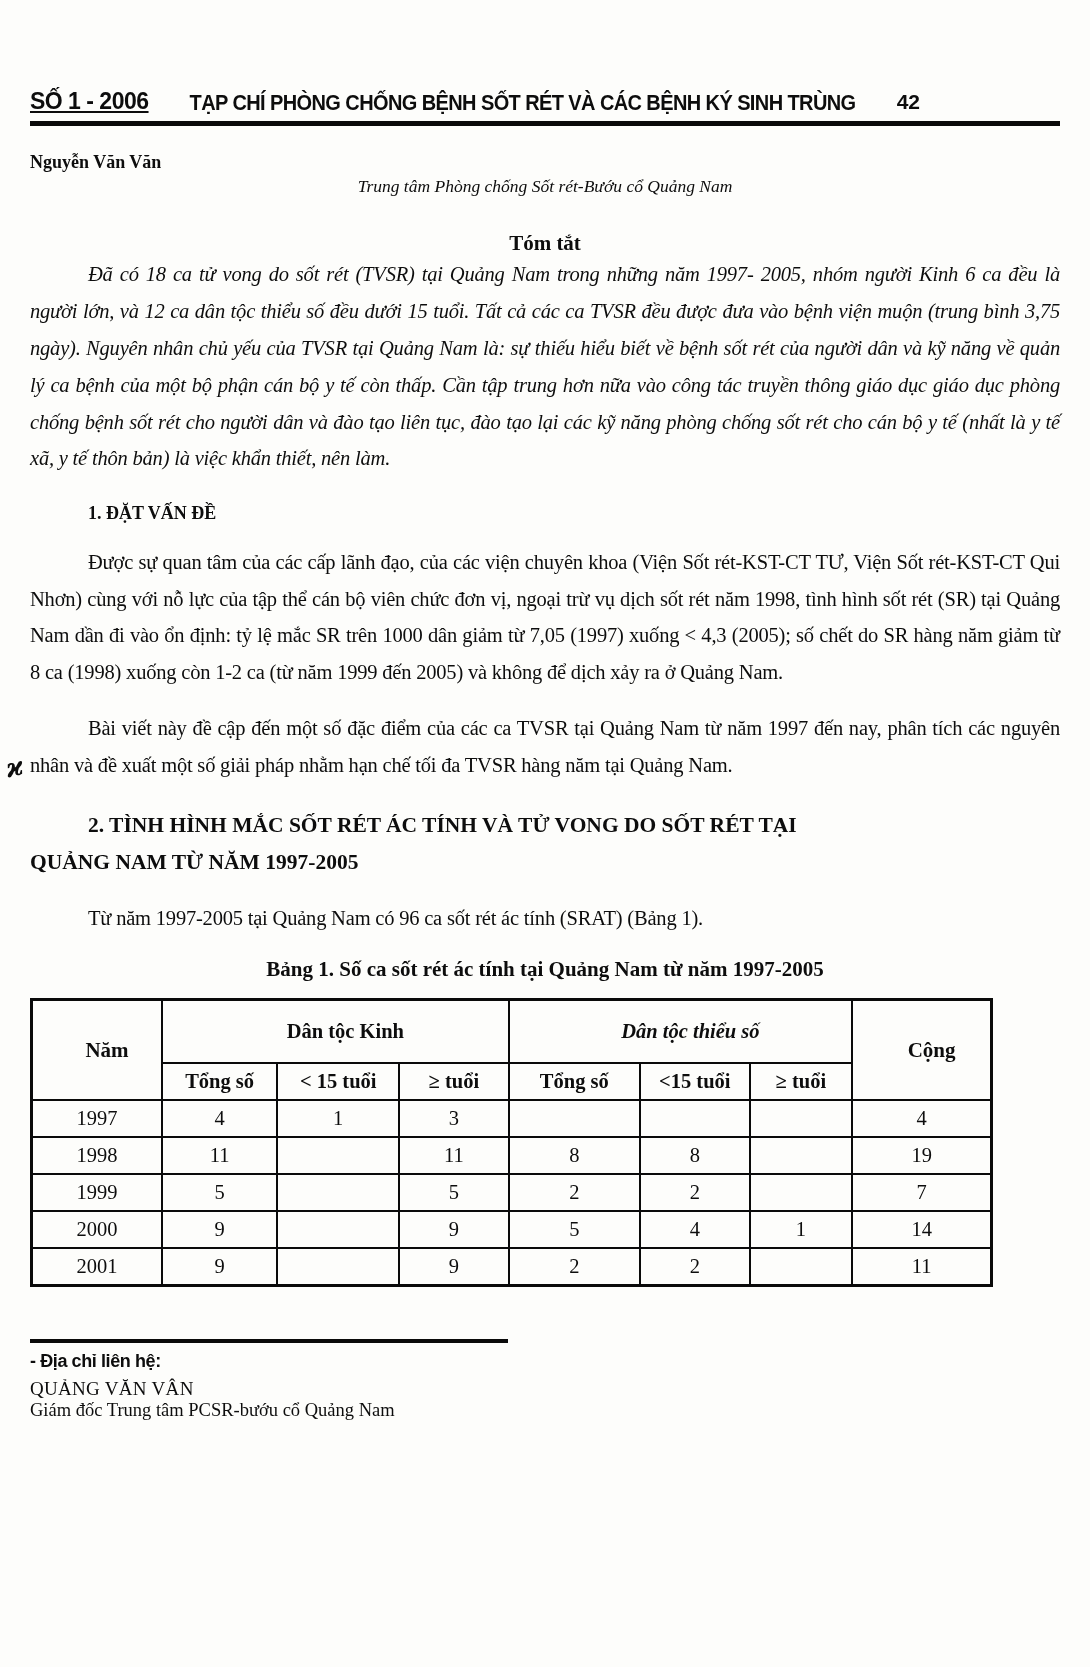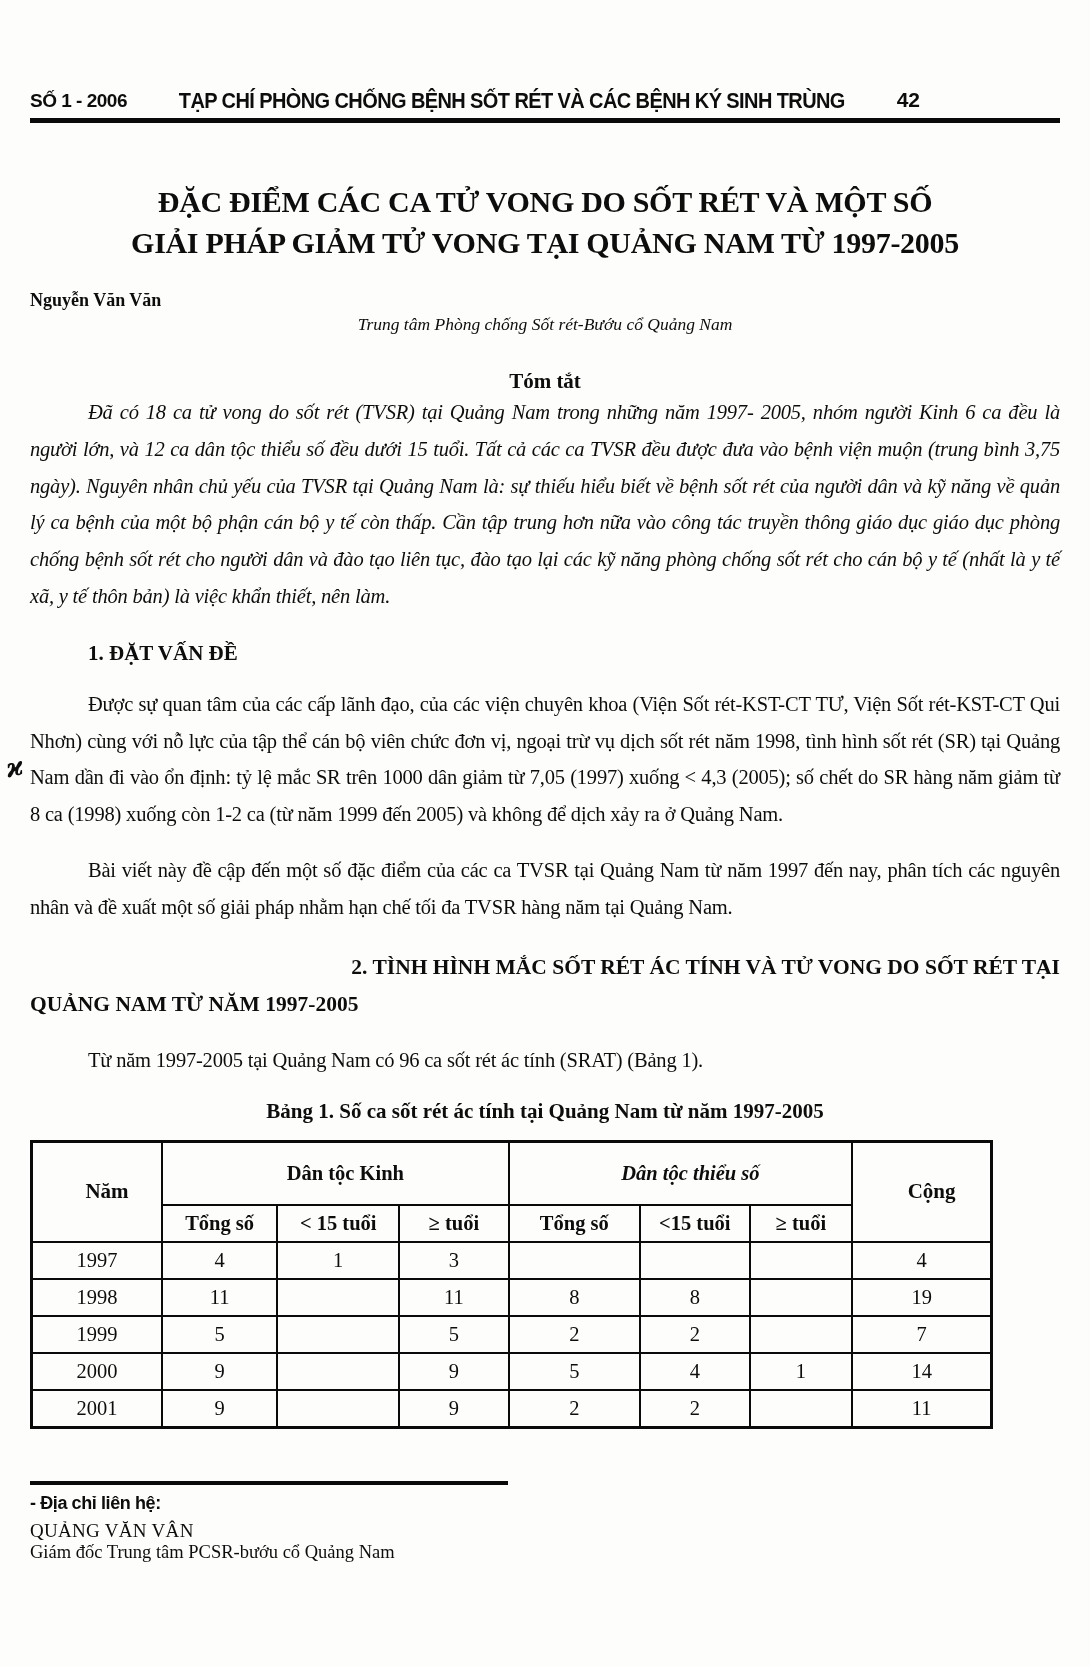--- a/index.html
+++ b/index.html
@@ -19,21 +19,21 @@
   
   .journal-header {
     display: flex;
     align-items: baseline;
     padding-top: 88px;
     padding-bottom: 6px;
     border-bottom: 5px solid #0a0a0a;
     font-family: "Liberation Sans", sans-serif;
     font-weight: bold;
   }
-  .journal-header .issue { font-size: 19px; letter-spacing: -0.5px; white-space: nowrap; }
+  .journal-header .issue { font-size: 23px; letter-spacing: -0.5px; white-space: nowrap; text-decoration: underline; }
   .journal-header .journal-name {
     flex: 1; text-align: center; font-size: 20px; letter-spacing: -0.6px;
     transform: scaleY(1.08);
   }
   .journal-header .page-num { font-size: 21px; white-space: nowrap; padding-right: 140px; }
 
   
   .article-title {
     margin-top: 58px;
     text-align: center;
@@ -51,31 +51,31 @@
     margin-top: 0;
     font-style: italic;
     font-size: 20.5px;
     line-height: 1.8;
     text-align: justify;
     text-indent: 58px;
     letter-spacing: -0.2px;
   }
 
   
-  .section-heading { margin-top: 26px; font-weight: bold; font-size: 21px; padding-left: 58px; }
+  .section-heading { margin-top: 26px; font-weight: bold; font-size: 18px; padding-left: 58px; }
   .body-para {
     margin-top: 20px;
     font-size: 20.5px;
     line-height: 1.78;
     text-align: justify;
     text-indent: 58px;
     letter-spacing: -0.2px;
   }
   .section2-heading { margin-top: 24px; font-weight: bold; font-size: 21.5px; line-height: 1.7; }
-  .section2-heading .h-line1 { display: block; text-indent: 58px; text-align: right; }
+  .section2-heading .h-line1 { display: block; text-indent: 58px; }
   .section2-heading .h-line2 { display: block; }
 
   .table-caption { margin-top: 20px; text-align: center; font-weight: bold; font-size: 21px; }
 
   
   table.data-table {
     margin-top: 16px;
     border-collapse: collapse;
     width: 963px;
     font-size: 20.5px;
@@ -116,24 +116,20 @@
 <body>
 
 <div class="page">
 
   <div class="journal-header">
     <span class="issue">SỐ 1 - 2006</span>
     <span class="journal-name">TẠP CHÍ PHÒNG CHỐNG BỆNH SỐT RÉT VÀ CÁC BỆNH KÝ SINH TRÙNG</span>
     <span class="page-num">42</span>
   </div>
 
-  <h1 class="article-title">
-    <span>ĐẶC ĐIỂM CÁC CA TỬ VONG DO SỐT RÉT VÀ MỘT SỐ</span><br>
-    <span>GIẢI PHÁP GIẢM TỬ VONG TẠI QUẢNG NAM TỪ 1997-2005</span>
-  </h1>
 
   <div class="author">Nguyễn Văn Văn</div>
   <div class="affiliation">Trung tâm Phòng chống Sốt rét-Bướu cổ Quảng Nam</div>
 
   <div class="abstract-heading">Tóm tắt</div>
   <p class="abstract-body">Đã có 18 ca tử vong do sốt rét (TVSR) tại Quảng Nam trong những năm 1997- 2005, nhóm người Kinh 6 ca đều là người lớn, và 12 ca dân tộc thiểu số đều dưới 15 tuổi. Tất cả các ca TVSR đều được đưa vào bệnh viện muộn (trung bình 3,75 ngày). Nguyên nhân chủ yếu của TVSR tại Quảng Nam là: sự thiếu hiểu biết về bệnh sốt rét của người dân và kỹ năng về quản lý ca bệnh của một bộ phận cán bộ y tế còn thấp. Cần tập trung hơn nữa vào công tác truyền thông giáo dục giáo dục phòng chống bệnh sốt rét cho người dân và đào tạo liên tục, đào tạo lại các kỹ năng phòng chống sốt rét cho cán bộ y tế (nhất là y tế xã, y tế thôn bản) là việc khẩn thiết, nên làm.</p>
 
   <div class="section-heading">1. ĐẶT VẤN ĐỀ</div>
   <p class="body-para">Được sự quan tâm của các cấp lãnh đạo, của các viện chuyên khoa (Viện Sốt rét-KST-CT TƯ, Viện Sốt rét-KST-CT Qui Nhơn) cùng với nỗ lực của tập thể cán bộ viên chức đơn vị, ngoại trừ vụ dịch sốt rét năm 1998, tình hình sốt rét (SR) tại Quảng Nam dần đi vào ổn định: tỷ lệ mắc SR trên 1000 dân giảm từ 7,05 (1997) xuống &lt; 4,3 (2005); số chết do SR hàng năm giảm từ 8 ca (1998) xuống còn 1-2 ca (từ năm 1999 đến 2005) và không để dịch xảy ra ở Quảng Nam.</p>
   <p class="body-para">Bài viết này đề cập đến một số đặc điểm của các ca TVSR tại Quảng Nam từ năm 1997 đến nay, phân tích các nguyên nhân và đề xuất một số giải pháp nhằm hạn chế tối đa TVSR hàng năm tại Quảng Nam.</p>

